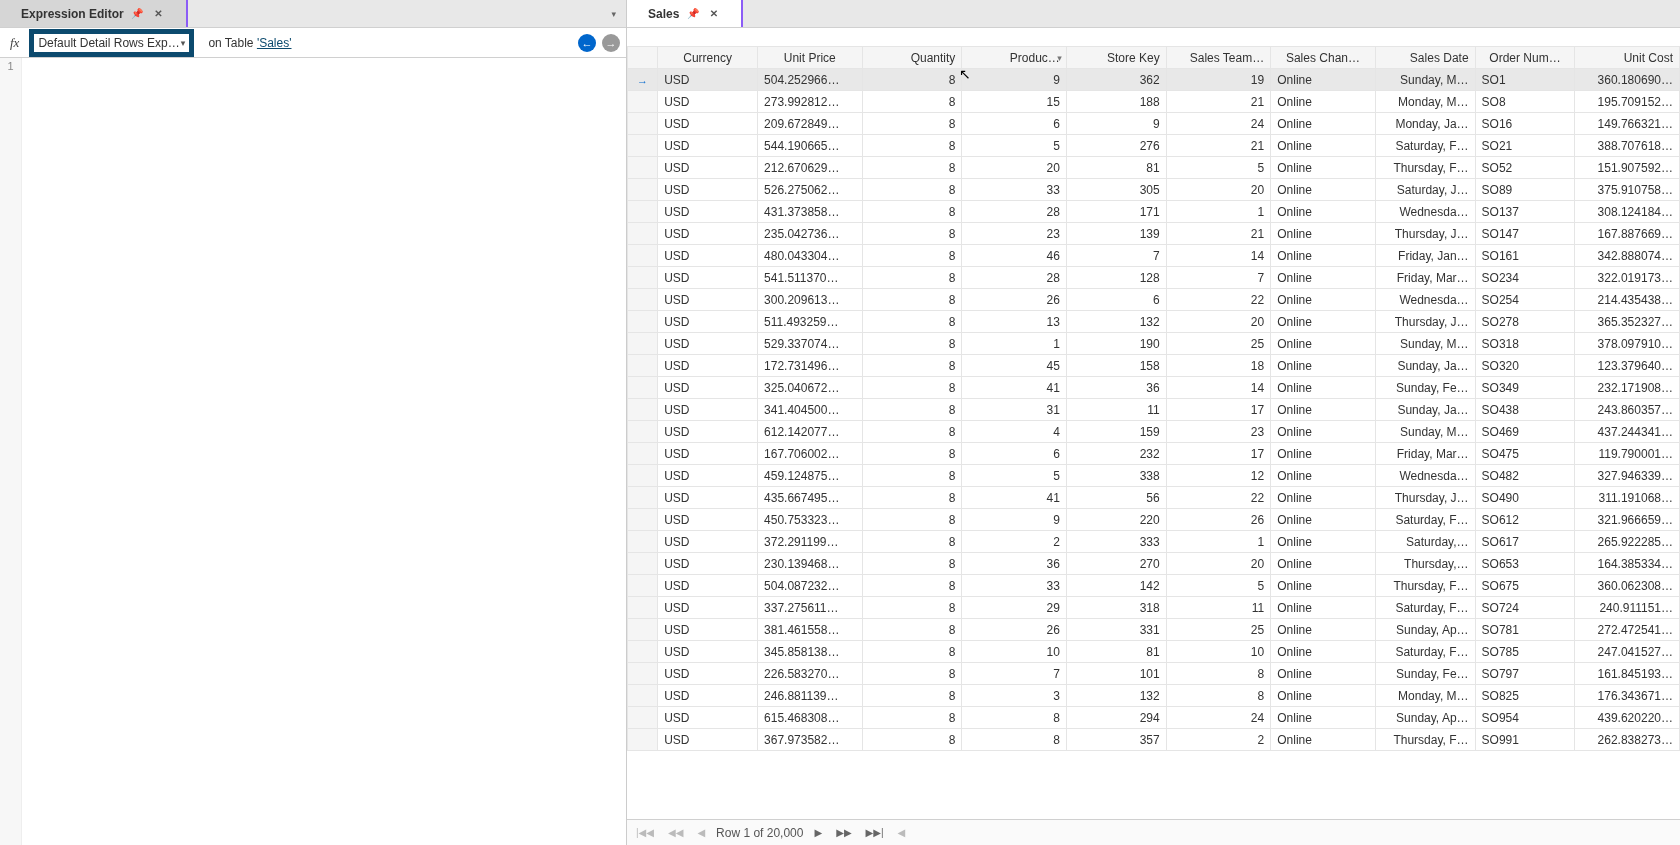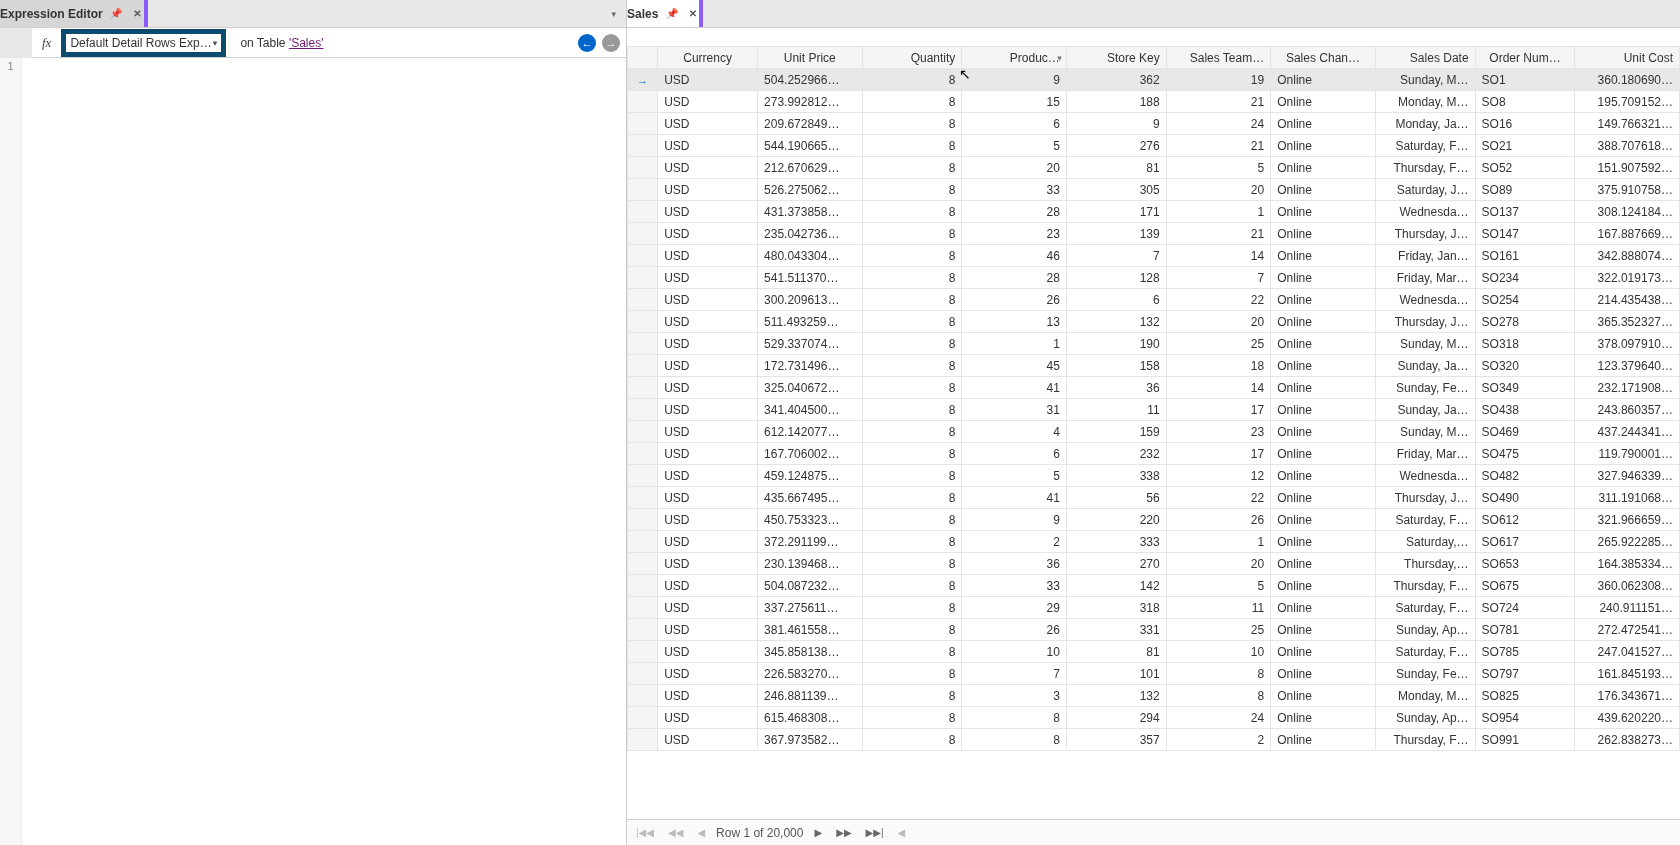--- a/index.html
+++ b/index.html
@@ -30,28 +30,28 @@
   }
   .tab-bar {
     height: 28px;
     background: #e8e8e8;
     display: flex;
     align-items: center;
     border-bottom: 1px solid #d0d0d0;
   }
   .tab {
     height: 100%;
-    padding: 0 0;
+    padding: 0 21px;
     display: flex;
     align-items: center;
     gap: 6px;
     font-size: 12px;
     color: #333;
     background: #ddd;
-    border-right: 4px solid #8b5cf6;
+    border-right: 2px solid #8b5cf6;
   }
   .tab.active { background: #d6d6d6; font-weight: 600; }
   .tab.active-right { background: #fff; font-weight: 600; }
   .tab .pin-icon, .tab .close-icon {
     color: #555;
     font-size: 10px;
     cursor: pointer;
     padding: 0 2px;
   }
   .tab .close-icon { font-weight: bold; }
@@ -63,42 +63,41 @@
     cursor: pointer;
   }
   .editor-toolbar {
     height: 30px;
     background: #fff;
     border-bottom: 1px solid #d0d0d0;
     display: flex;
     align-items: center;
     padding: 0 6px;
     gap: 6px;
-    margin-left: 32px;
   }
   .fx-label {
     font-style: italic;
     font-family: serif;
     font-size: 13px;
     color: #444;
     padding: 0 4px;
   }
   .expr-select {
     border: 5px solid #0c4a6e;
     padding: 2px 4px;
     font-size: 12px;
     width: 165px;
     background: #fff;
     display: flex;
     align-items: center;
     justify-content: space-between;
   }
   .expr-select .caret { font-size: 9px; color: #555; }
   .on-table { color: #333; margin-left: 8px; }
-  .table-link { color: #701a75; text-decoration: underline; cursor: pointer; }
+  .table-link { color: #0c4a6e; text-decoration: underline; cursor: pointer; }
   .nav-btn {
     width: 18px; height: 18px;
     border-radius: 50%;
     display: flex; align-items: center; justify-content: center;
     font-size: 11px; color: #fff;
     cursor: pointer;
   }
   .nav-btn.back { background: #0066cc; margin-left: auto; }
   .nav-btn.fwd { background: #999; }
   .editor-body {

